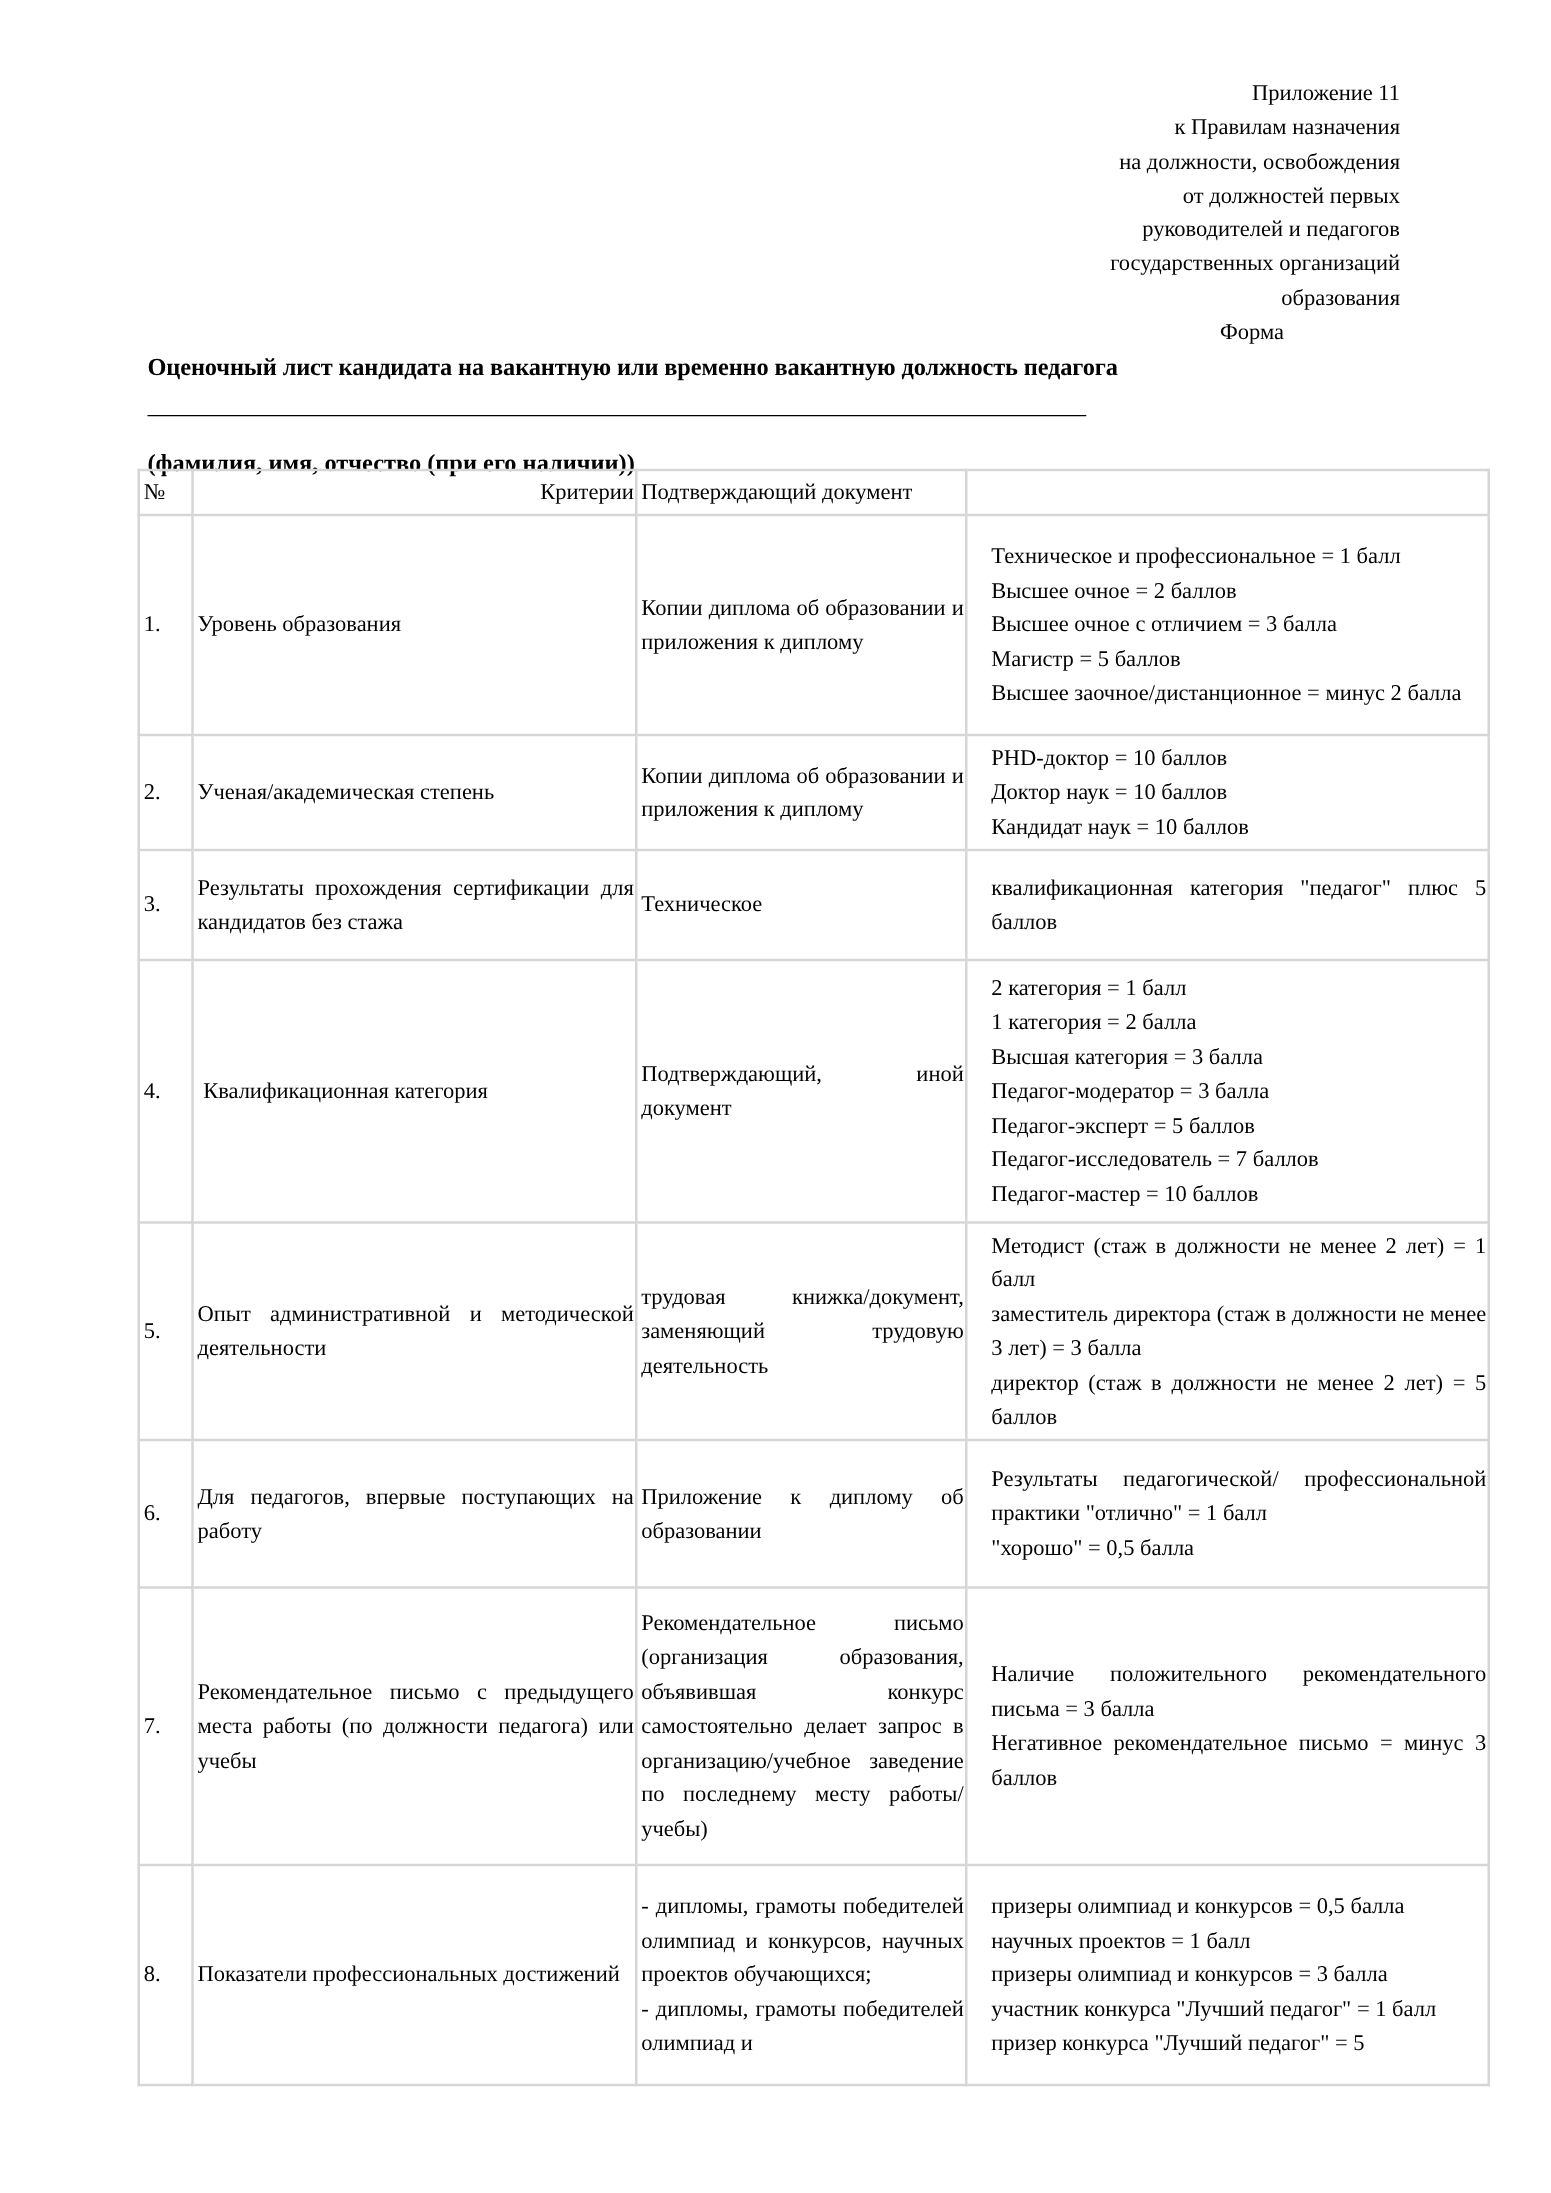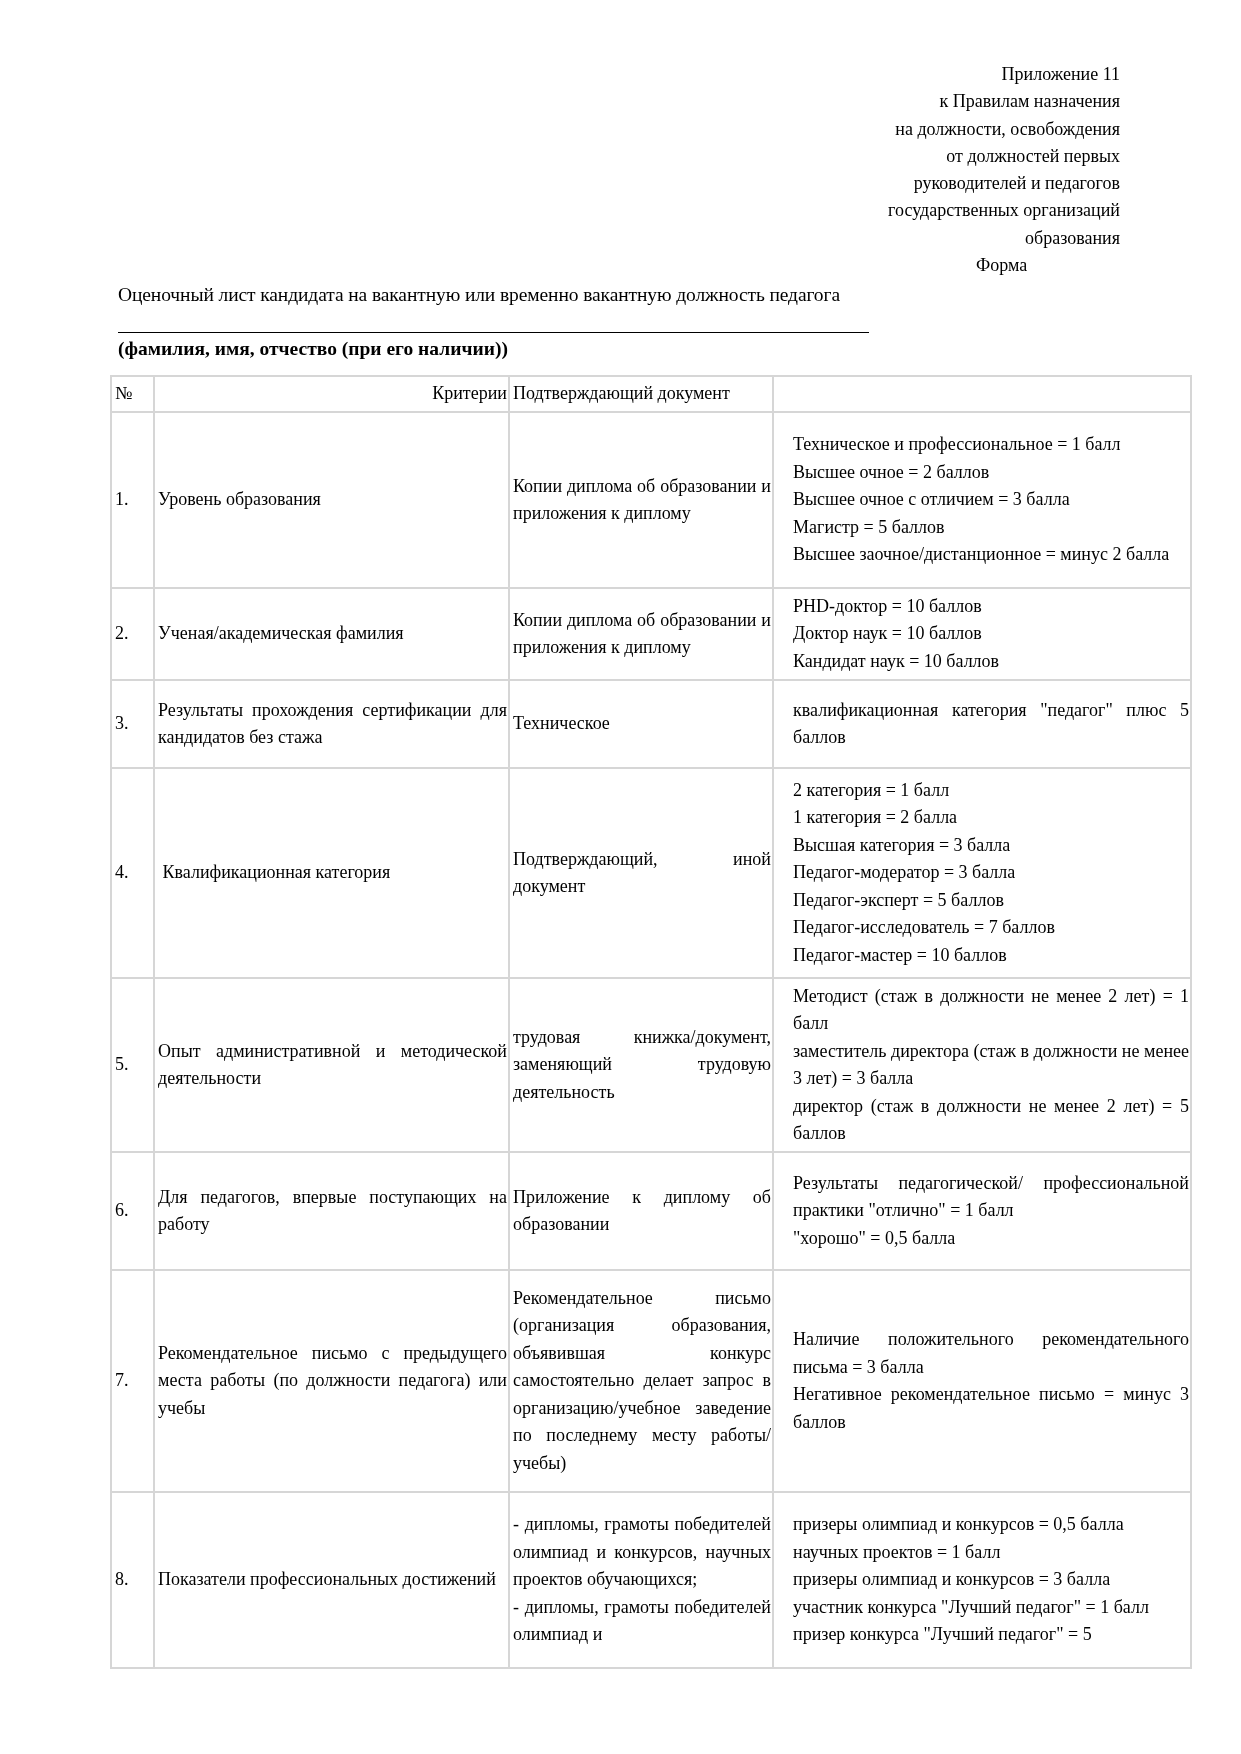--- a/index.html
+++ b/index.html
@@ -9,29 +9,29 @@
     color: #000; font-size: 18px;
   }
   .appendix {
     position: absolute; left: 820px; top: 61px; width: 300px;
     text-align: right; line-height: 27.3px; font-size: 18px;
   }
   .forma {
     position: absolute; left: 940px; top: 255px; font-size: 18px; margin-left: 36px;
   }
   .title {
-    position: absolute; left: 118px; top: 284px; font-weight: normal;
+    position: absolute; left: 118px; top: 284px; font-weight: bold;
     font-size: 19.5px; letter-spacing: -0.1px; white-space: nowrap;
   }
   .fio-line {
     position: absolute; left: 118px; top: 332px; width: 751px;
     border-bottom: 1.5px solid #000;
   }
   .fio-caption {
-    position: absolute; left: 118px; top: 338px; font-weight: bold;
+    position: absolute; left: 118px; top: 361px; font-weight: bold;
     font-size: 19.5px; white-space: nowrap; text-align: center;
   }
   table.grid {
     position: absolute; left: 110px; top: 375px; width: 1080px;
     border-collapse: collapse; table-layout: fixed;
   }
   table.grid td {
     border: 2px solid #d6d6d6; vertical-align: middle;
     padding: 0 1px 0 3px; font-size: 18px; line-height: 27.5px;
     text-align: justify;
@@ -91,21 +91,21 @@
         <span class="score-line">Высшее очное = 2 баллов</span>
         <span class="score-line">Высшее очное с отличием = 3 балла</span>
         <span class="score-line">Магистр = 5 баллов</span>
         <span class="score-line">Высшее заочное/дистанционное = минус 2 балла</span>
       </td>
     </tr>
 
     <tr style="height:92px">
       <td>2.</td>
       <td>
-          <span class="crit-text">Ученая/академическая фамилия</span>
+          <span class="crit-text">Ученая/академическая степень</span>
         </td>
       <td>
           <span class="doc-text">Копии диплома об образовании и приложения к диплому</span>
         </td>
       <td>
         <span class="score-line">PHD-доктор = 10 баллов</span>
         <span class="score-line">Доктор наук = 10 баллов</span>
         <span class="score-line">Кандидат наук = 10 баллов</span>
       </td>
     </tr>

